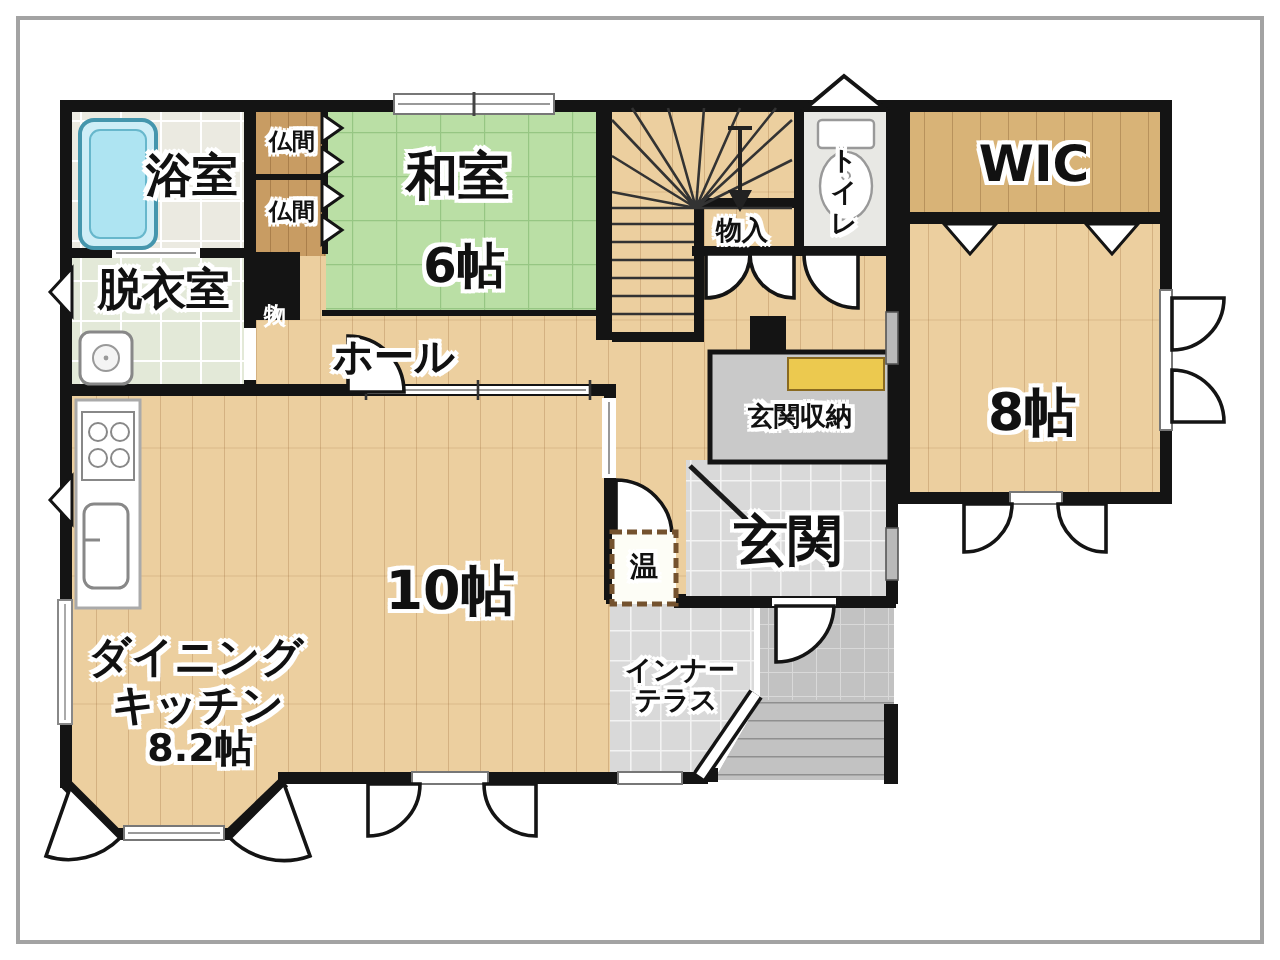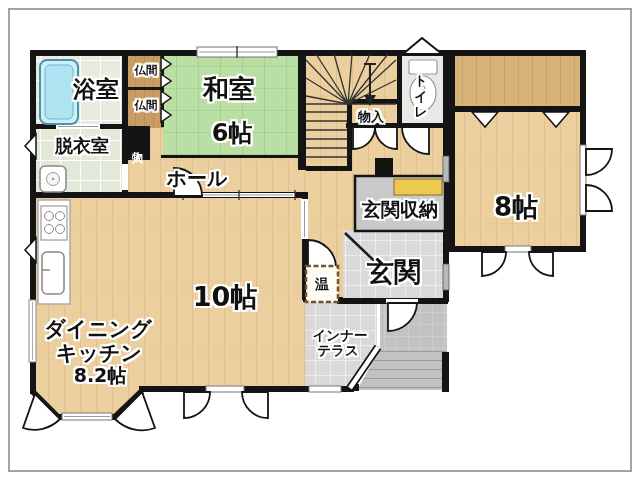--- a/index.html
+++ b/index.html
@@ -212,31 +212,32 @@
   </g>
   <g>
     <rect x="409" y="60" width="28" height="14" rx="2" fill="#fff" stroke="#999" stroke-width="1.2"></rect>
     <ellipse cx="423" cy="93" rx="13" ry="17" fill="#fff" stroke="#999" stroke-width="1.2"></ellipse>
     <circle cx="423" cy="88" r="2" fill="none" stroke="#999" stroke-width="1"></circle>
   </g>
   <rect x="306" y="266" width="32" height="36" fill="#fdfdf6" stroke="#74522e" stroke-width="2.5" stroke-dasharray="5,2.5"></rect>
 </svg>
 
 <div class="lbl" style="left:96px;top:89px;font-size:23px;">浴室</div>
-<div class="lbl" style="left:82px;top:146px;font-size:18px;">脱衣室</div>
+<div class="lbl" style="left:82px;top:146px;font-size:22px;">脱衣室</div>
 <div class="lbl" style="left:146px;top:71px;font-size:11.5px;">仏間</div>
 <div class="lbl" style="left:146px;top:106px;font-size:11.5px;">仏間</div>
 <div class="lbl" style="left:229px;top:89px;font-size:26px;">和室</div>
 <div class="lbl" style="left:232px;top:121px;font-size:24px;margin-top:12px;">6帖</div>
 <div class="lbl vert onblack" style="left:137px;top:143px;font-size:11px;">物入</div>
 <div class="lbl" style="left:197px;top:178px;font-size:20px;">ホール</div>
 <div class="lbl" style="left:371px;top:116px;font-size:13px;">物入</div>
 <div class="lbl vert" style="left:421px;top:89px;font-size:13px;">トイレ</div>
+<div class="lbl" style="left:517px;top:82px;font-size:25px;">WIC</div>
 <div class="lbl" style="left:516px;top:207px;font-size:26px;">8帖</div>
-<div class="lbl" style="left:400px;top:209px;font-size:19px;">玄関収納</div>
+<div class="lbl" style="left:400px;top:209px;font-size:13px;">玄関収納</div>
 <div class="lbl" style="left:394px;top:271px;font-size:27px;">玄関</div>
 <div class="lbl" style="left:225px;top:296px;font-size:27px;">10帖</div>
 <div class="lbl" style="left:98px;top:329px;font-size:21px;">ダイニング</div>
 <div class="lbl" style="left:99px;top:353px;font-size:21px;">キッチン</div>
 <div class="lbl" style="left:100px;top:375px;font-size:19px;">8.2帖</div>
 <div class="lbl" style="left:340px;top:336px;font-size:13.5px;">インナー</div>
 <div class="lbl" style="left:338px;top:351px;font-size:13.5px;">テラス</div>
 <div class="lbl" style="left:322px;top:284px;font-size:14px;">温</div>
 </div>
 

